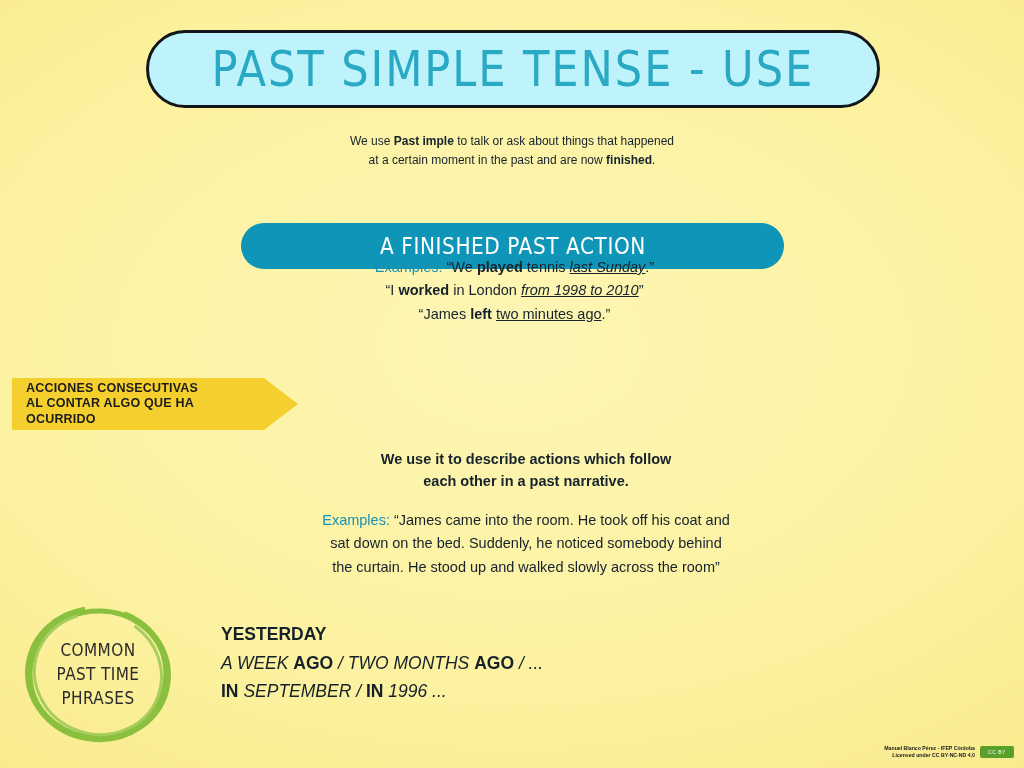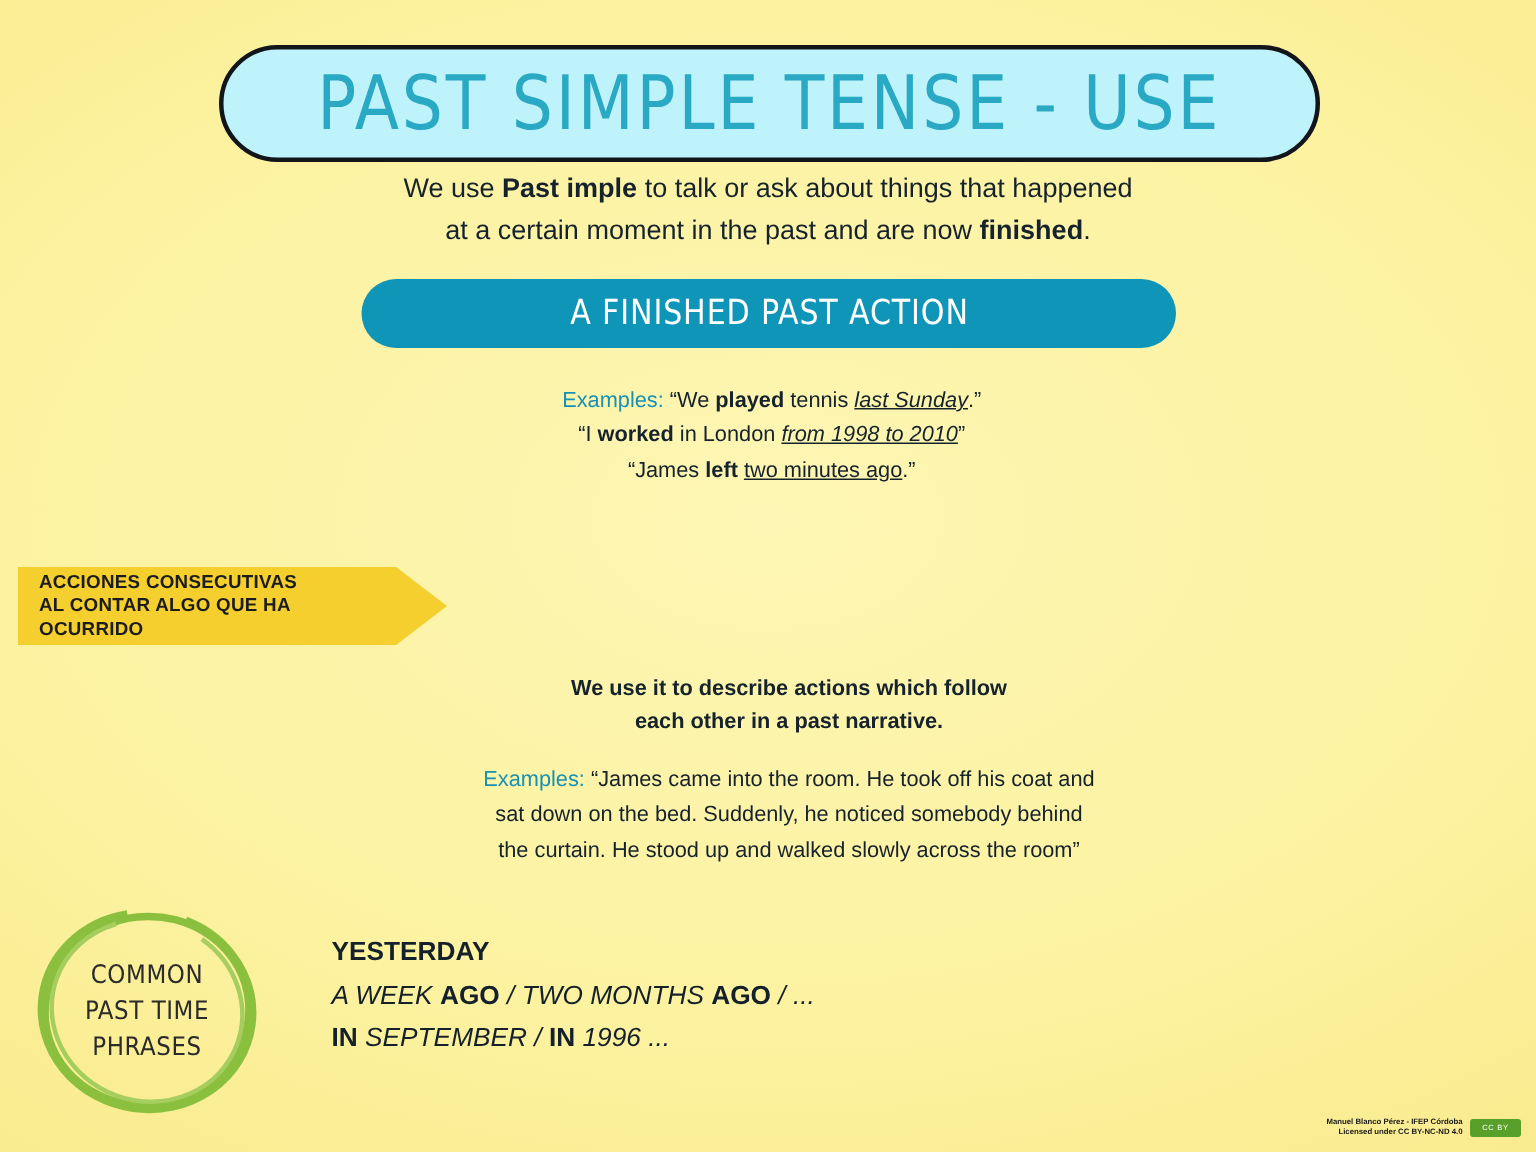--- a/index.html
+++ b/index.html
@@ -43,24 +43,24 @@
     color: #2aa9c4;
     font-weight: 400;
     transform: scaleX(0.96);
     white-space: nowrap;
   }
 
   
   .intro {
     position: absolute;
     left: 262px;
-    top: 112px;
+    top: 132px;
     width: 500px;
     text-align: center;
-    font-size: 18px;
+    font-size: 12px;
     line-height: 1.55;
     color: #16222c;
   }
   .intro b { font-weight: bold; }
 
   
   .arrow-label {
     position: absolute;
     display: flex;
     align-items: center;
@@ -98,20 +98,21 @@
 
   
   .banner {
     position: absolute;
     background: #0e95b7;
     border-radius: 26px;
     display: flex;
     align-items: center;
     justify-content: center;
     color: #ffffff;
+    margin-top: 37px;
   }
   .banner span {
     font-family: "DejaVu Sans Condensed", "Liberation Sans Narrow", "Liberation Sans", sans-serif;
     font-size: 23px;
     letter-spacing: .6px;
     transform: scaleX(0.97);
     white-space: nowrap;
   }
   #banner1 { left: 241px; top: 186px; width: 543px; height: 46px; }
   #banner2 { left: 314px; top: 384px; width: 452px; height: 48px; }

